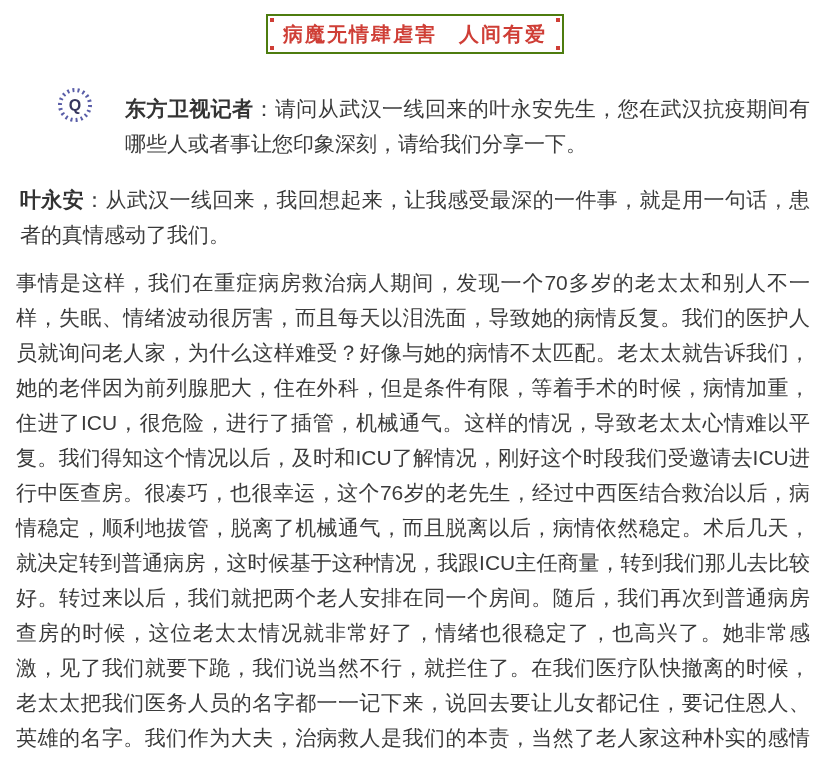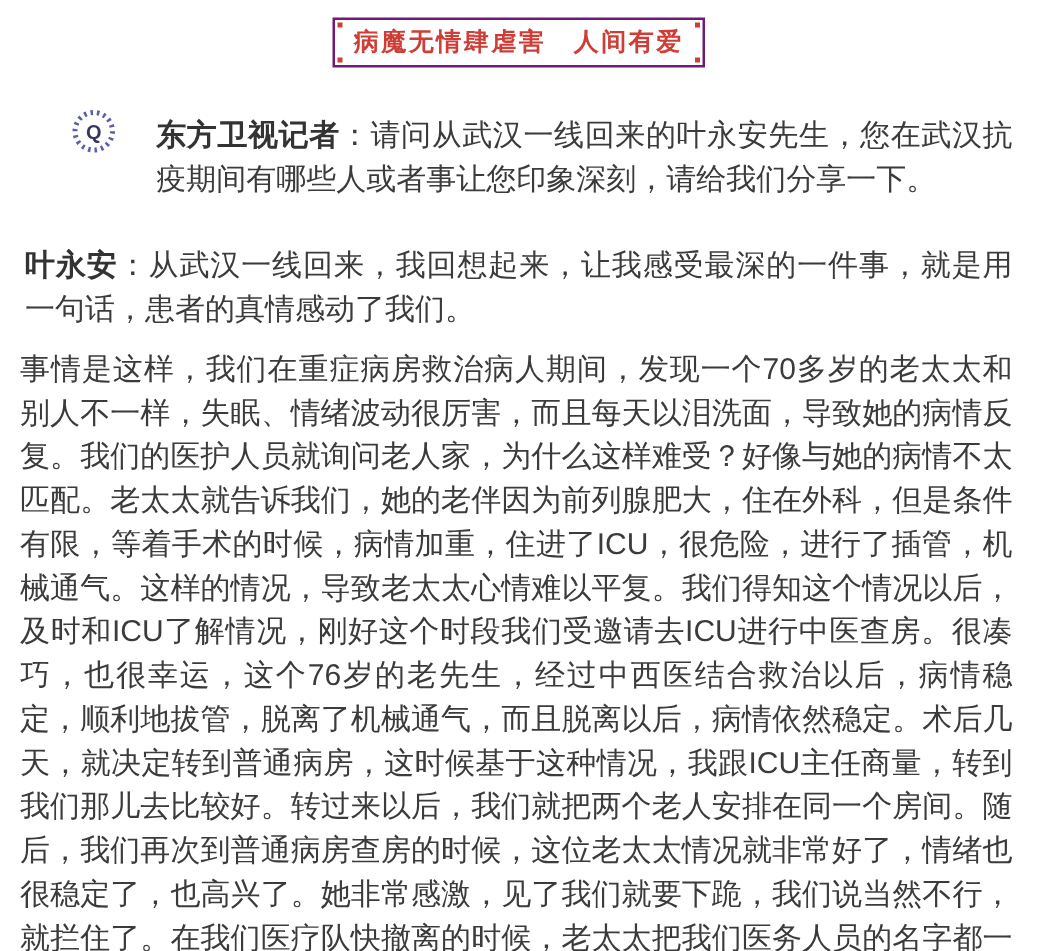--- a/index.html
+++ b/index.html
@@ -10,21 +10,21 @@
     background: #ffffff;
     overflow: hidden;
     font-family: "Liberation Sans", sans-serif;
     color: #3b3b3b;
   }
   
   .banner {
     position: relative;
     margin: 14px auto 0;
     width: fit-content;
-    border: 2px solid #701a75;
+    border: 2px solid #4d7c0f;
     padding: 6px 15px;
     font-size: 20px;
     font-weight: 700;
     letter-spacing: 2px;
     color: #cf3e36;
     line-height: 24px;
   }
   .corner-dot {
     position: absolute;
     width: 4px;
@@ -41,27 +41,27 @@
     position: absolute;
     left: 56px;
     top: 86px;
     width: 38px;
     height: 38px;
   }
 
   
   p { margin: 0; }
   .para {
-    font-size: 24px;
+    font-size: 21px;
     line-height: 35px;
     text-align: justify;
     color: #3b3b3b;
   }
   .question   { margin: 37px 20px 0 125px; }
-  .answer-intro { margin: 34px 20px 0 20px; }
+  .answer-intro { margin: 21px 20px 0 20px; }
   .story        { margin: 13px 20px 0 16px; }
   .speaker { font-weight: 700; color: #333333; }
 </style>
 </head>
 <body>
 
 <div class="page">
 
   <div class="banner">
     <span class="corner-dot tl"></span>

